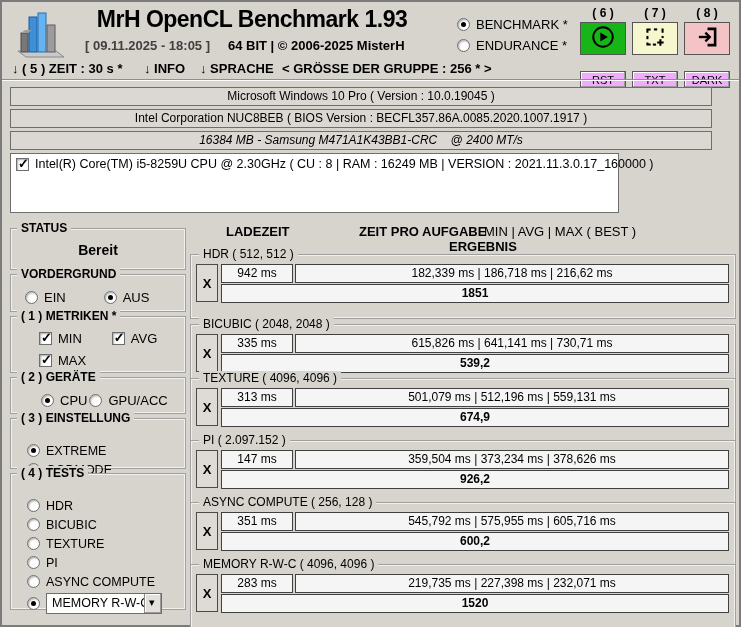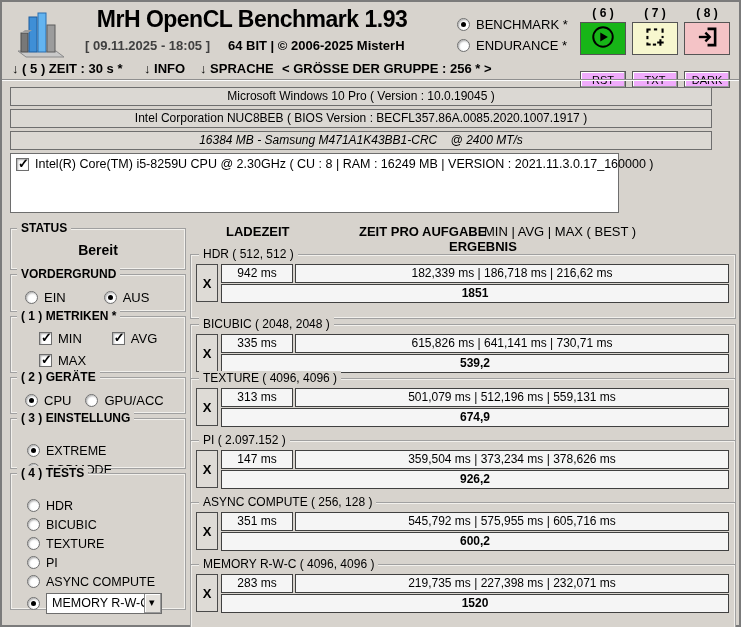--- a/index.html
+++ b/index.html
@@ -212,21 +212,21 @@
     <div class="side-opts" style="padding-left:28px; margin-top:1px;">
       <div class="opt-row">
         <span class="chk on"></span>
         <span>MAX</span>
       </div>
     </div>
   </div>
 
   <div class="grp" style="left:8px; top:375px; width:176px; height:37px;">
     <span class="grp-label">( 2 ) GERÄTE</span>
-    <div class="side-opts" style="padding-left:14px; gap:14px;">
+    <div class="side-opts" style="padding-left:30px; gap:2px;">
       <div class="opt-row">
         <span class="radio on"></span>
         <span>CPU</span>
       </div>
       <div class="opt-row">
         <span class="radio"></span>
         <span>GPU/ACC</span>
       </div>
     </div>
   </div>

